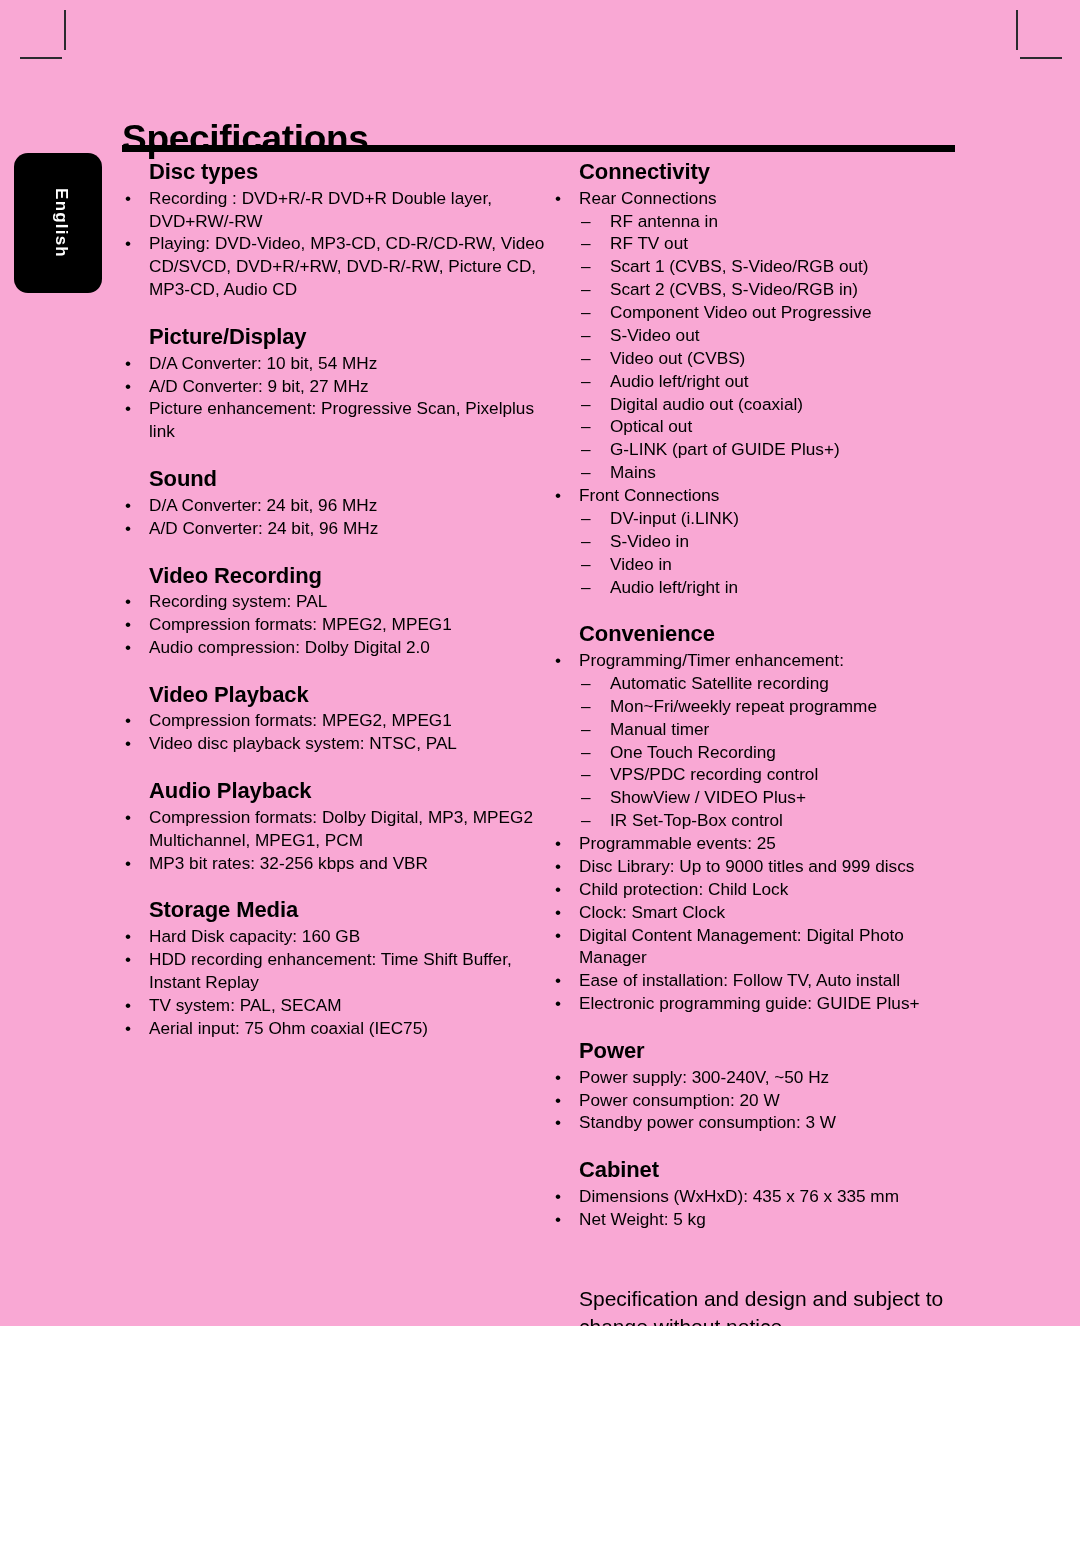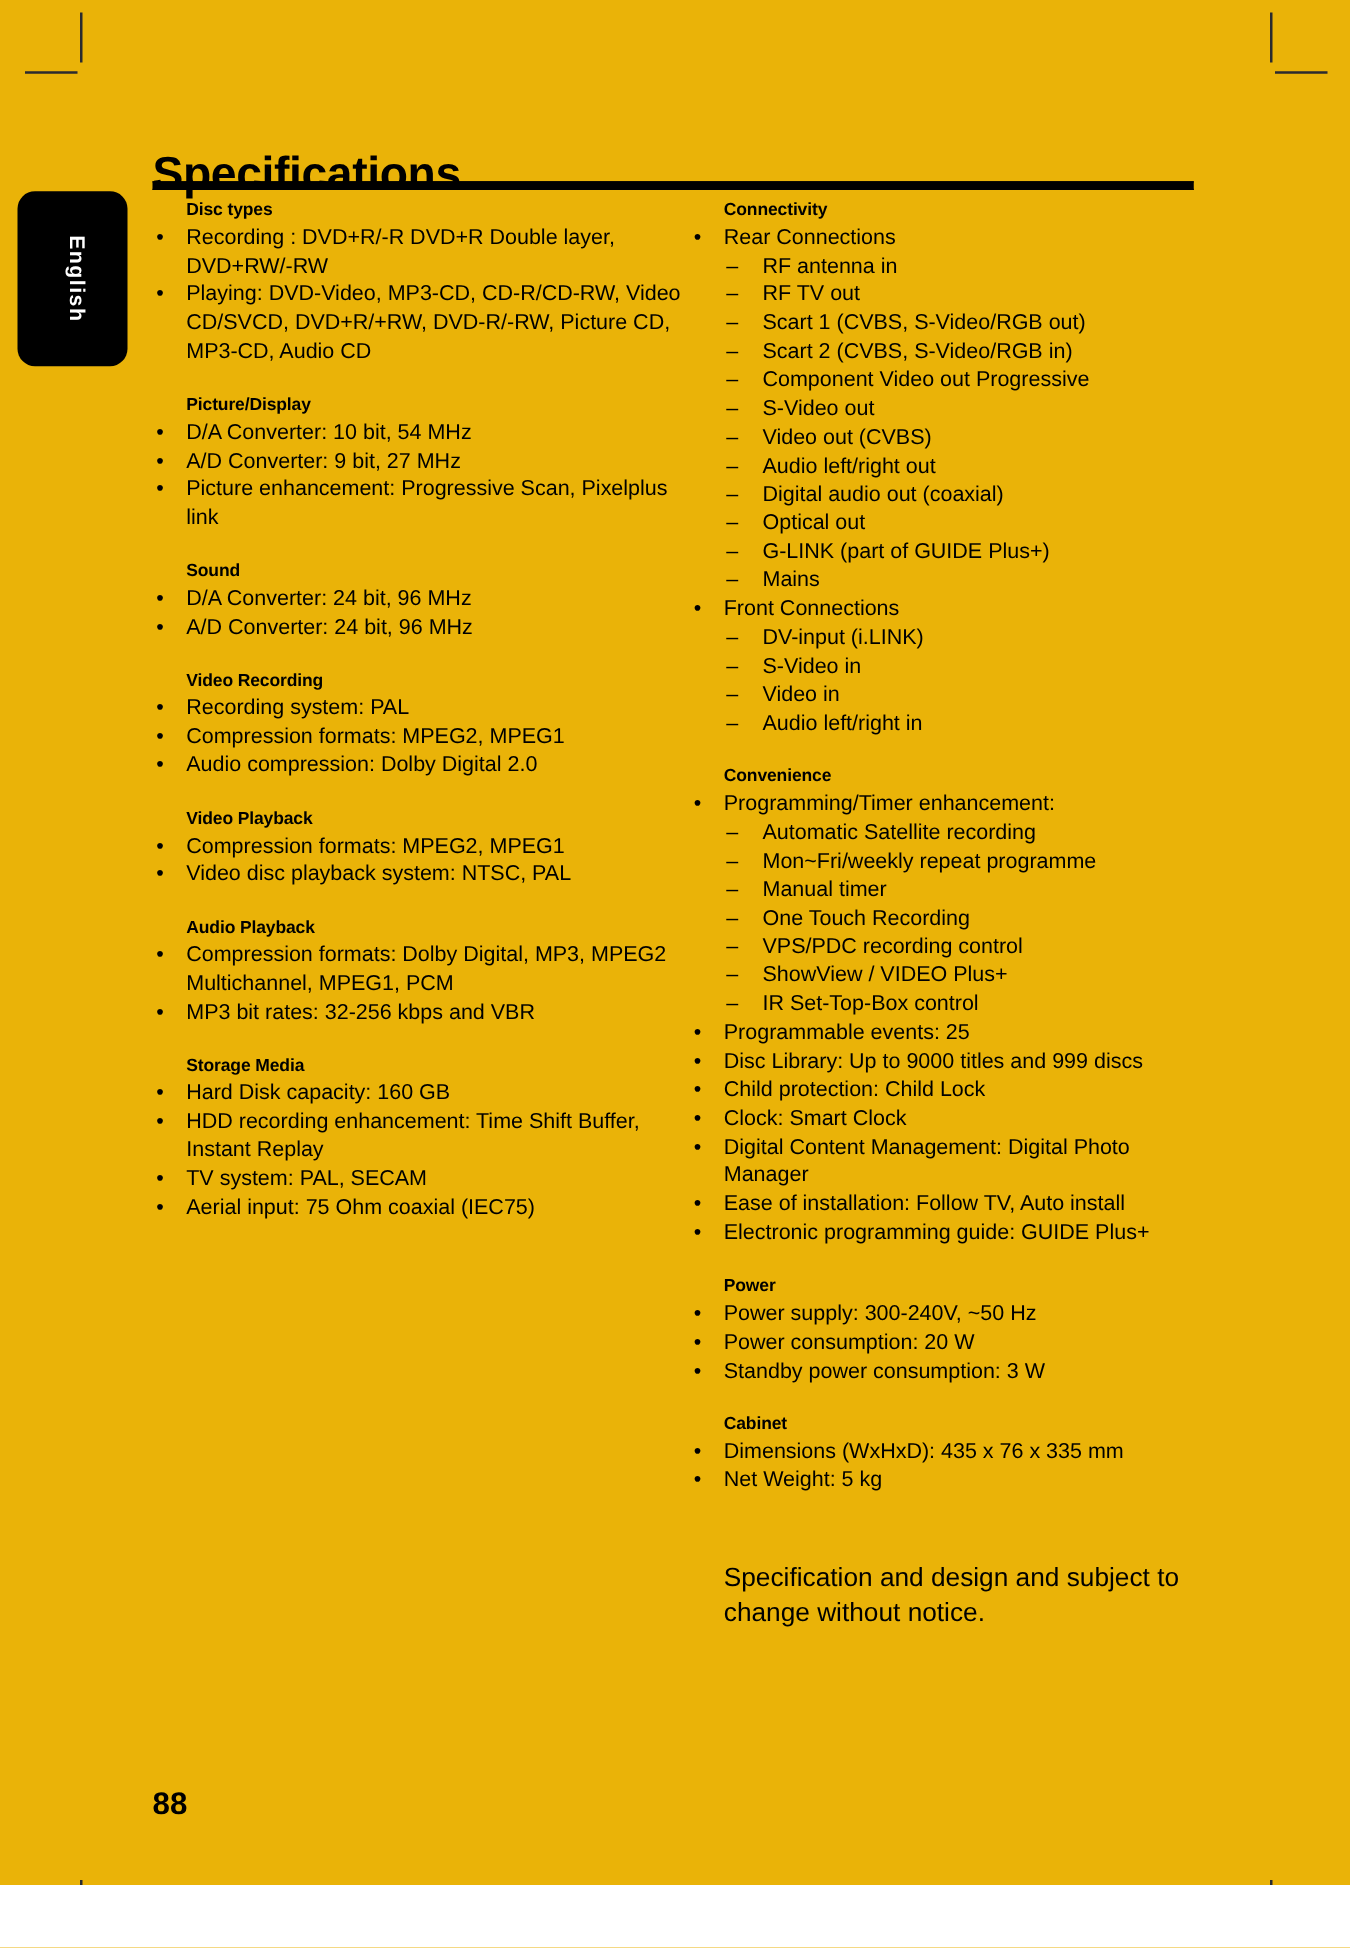--- a/index.html
+++ b/index.html
@@ -4,22 +4,22 @@
 <title>Specifications</title>
 <style>
   html, body {
     margin: 0;
     padding: 0;
     background: #ffffff;
   }
   .page {
     position: relative;
     width: 1080px;
-    height: 1508px;
-    background: #eab308;
+    height: 1326px;
+    background: #f9a8d4;
     font-family: "Liberation Sans", sans-serif;
     color: #000000;
     overflow: hidden;
   }
 
   
   .crop {
     position: absolute;
     background: #2b2b2f;
   }
@@ -79,21 +79,21 @@
   .col {
     position: absolute;
     top: 160px;
   }
   .col-left  { left: 118px; width: 430px; }
   .col-right { left: 548px; width: 420px; }
 
   .section { margin-bottom: 0; }
 
   .section-heading {
-    font-size: 14px;
+    font-size: 22px;
     font-weight: bold;
     line-height: 1.12;
     margin: 0 0 2px 31px;
     letter-spacing: -0.1px;
   }
   .section + .section > .section-heading { margin-top: 24px; }
 
   ul.bullets {
     list-style: none;
     margin: 0;

